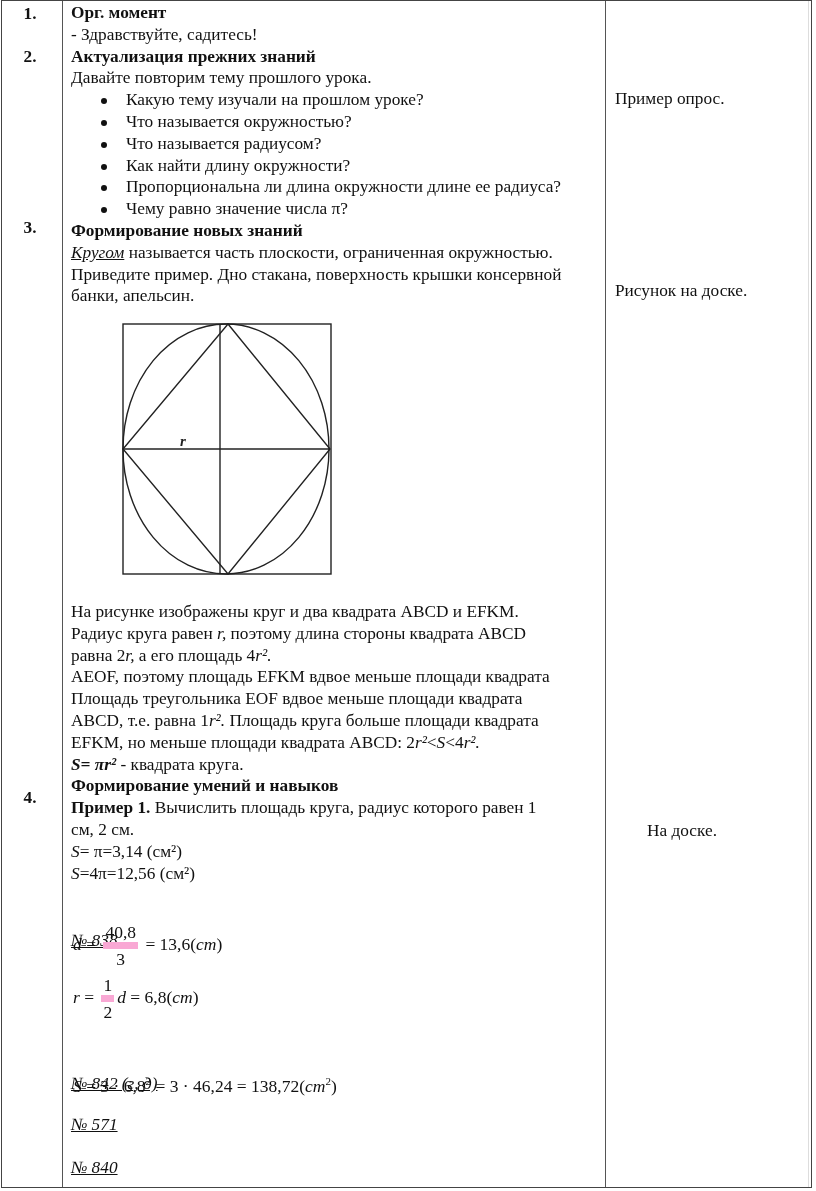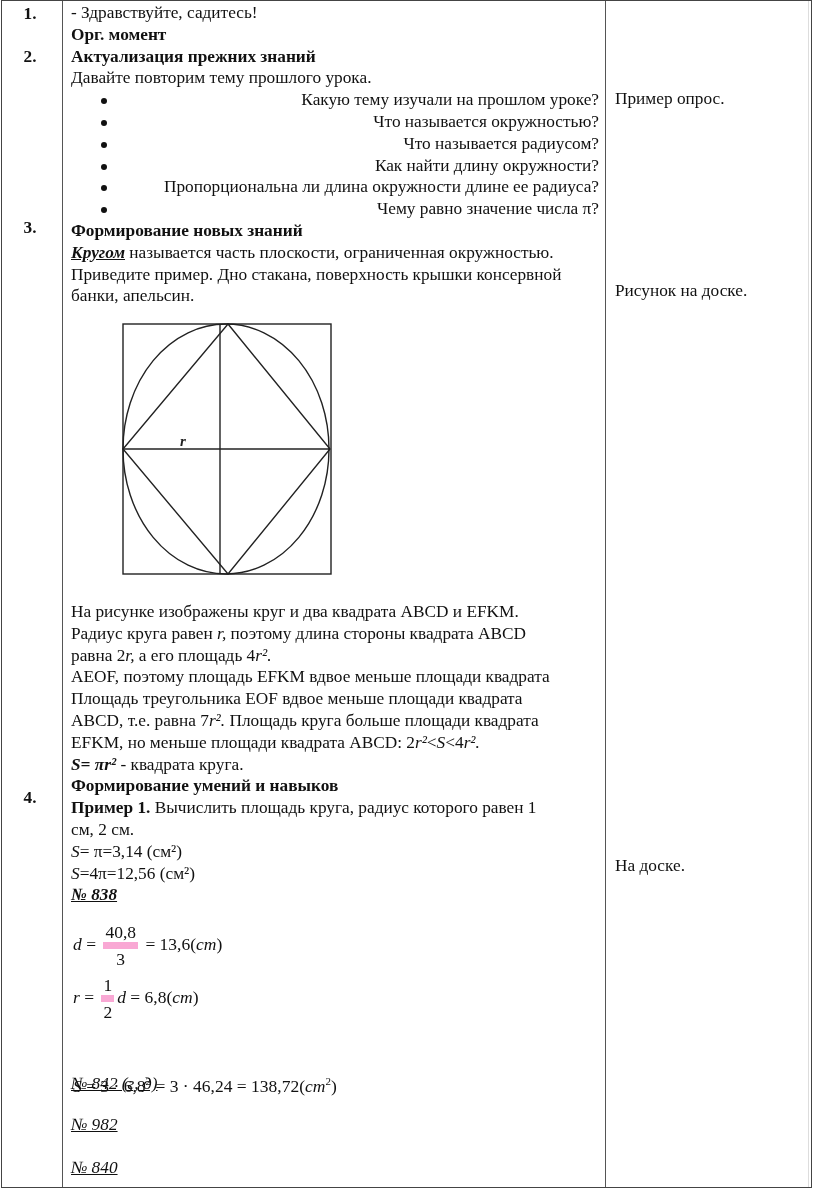--- a/index.html
+++ b/index.html
@@ -29,23 +29,23 @@
     }
     .content {
       position: absolute;
       left: 71px;
       top: 2px;
       width: 528px;
     }
     .line { white-space: nowrap; height: 21.8px; }
     .b { font-weight: bold; }
     .i { font-style: italic; }
-    .bu { font-weight: bold; font-style: italic; text-decoration: underline; }
+    .bu { font-weight: normal; font-style: italic; text-decoration: underline; margin-top: 46px; }
     ul.bullets { list-style: none; }
-    ul.bullets li { position: relative; padding-left: 55px; height: 21.8px; white-space: nowrap; text-align: right; }
+    ul.bullets li { position: relative; padding-left: 55px; height: 21.8px; white-space: nowrap; }
     ul.bullets li::before {
       content: "";
       position: absolute;
       left: 30px; top: 9px;
       width: 6px; height: 6px;
       border-radius: 50%;
       background: #111;
     }
     .note {
       position: absolute;
@@ -89,25 +89,25 @@
   <div class="vline v3"></div>
 </div>
 
 <div class="num" style="top:3px;">1.</div>
 <div class="num" style="top:46px;">2.</div>
 <div class="num" style="top:217px;">3.</div>
 <div class="num" style="top:787px;">4.</div>
 
 <div class="note" style="top:88px;">Пример опрос.</div>
 <div class="note" style="top:280px;text-align:right;">Рисунок на доске.</div>
-<div class="note" style="top:855px;">На доске.</div>
+<div class="note" style="top:820px;margin-left:32px;">На доске.</div>
 
 <div class="content">
+  <div class="line b">Орг. момент</div>
   <div class="line">- Здравствуйте, садитесь!</div>
-  <div class="line b">Орг. момент</div>
   <div class="line b">Актуализация прежних знаний</div>
   <div class="line">Давайте повторим тему прошлого урока.</div>
   <ul class="bullets">
     <li>Какую тему изучали на прошлом уроке?</li>
     <li>Что называется окружностью?</li>
     <li>Что называется радиусом?</li>
     <li>Как найти длину окружности?</li>
     <li>Пропорциональна ли длина окружности длине ее радиуса?</li>
     <li>Чему равно значение числа π?</li>
   </ul>
@@ -125,21 +125,21 @@
   <line x1="98" y1="1" x2="98" y2="251" stroke="#222" stroke-width="1.4"></line>
   <text x="58" y="123" font-family="Liberation Serif, serif" font-style="italic" font-weight="bold" font-size="15" fill="#222">r</text>
 </svg>
 
 <div class="content" style="top:601px;">
   <div class="line">На рисунке изображены круг и два квадрата ABCD и EFKM.</div>
   <div class="line"><span>Радиус круга равен </span><span class="i">r,</span><span> поэтому длина стороны квадрата ABCD</span></div>
   <div class="line"><span>равна 2</span><span class="i">r,</span><span> а его площадь 4</span><span class="i">r².</span></div>
   <div class="line">AEOF, поэтому площадь EFKM вдвое меньше площади квадрата</div>
   <div class="line">Площадь треугольника EOF вдвое меньше площади квадрата</div>
-  <div class="line"><span>ABCD, т.е. равна 7</span><span class="i">r².</span><span> Площадь круга больше площади квадрата</span></div>
+  <div class="line"><span>ABCD, т.е. равна 1</span><span class="i">r².</span><span> Площадь круга больше площади квадрата</span></div>
   <div class="line"><span>EFKM, но меньше площади квадрата ABCD: 2</span><span class="i">r²</span><span>&lt;</span><span class="i">S</span><span>&lt;4</span><span class="i">r².</span></div>
   <div class="line"><span class="b i">S= πr²</span><span> - квадрата круга.</span></div>
   <div class="line b">Формирование умений и навыков</div>
   <div class="line"><span class="b">Пример 1.</span><span> Вычислить площадь круга, радиус которого равен 1</span></div>
   <div class="line">см, 2 см.</div>
   <div class="line"><span class="i">S</span><span>= π=3,14 (см²)</span></div>
   <div class="line"><span class="i">S</span><span>=4π=12,56 (см²)</span></div>
   <div class="line bu">№ 838</div>
 </div>
 
@@ -150,14 +150,14 @@
 </div>
 <div class="math" style="top:975px;">
   <span class="i">r</span> =
   <span class="frac"><span class="top">1</span><span class="bot">2</span></span><span class="i">d</span><span> = 6,8(</span><span class="i">cm</span><span>)</span>
 </div>
 <div class="math" style="top:1076px;">
   <span class="i">S</span><span> = 3 · 6,8</span><sup>2</sup><span> = 3 · 46,24 = 138,72(</span><span class="i">cm</span><sup>2</sup><span>)</span>
 </div>
 
 <div class="task" style="top:1073px;">№ 842 (г, д)</div>
-<div class="task" style="top:1114px;">№ 982</div>
+<div class="task" style="top:1114px;">№ 571</div>
 <div class="task" style="top:1157px;">№ 840</div>
 
 </body></html>

